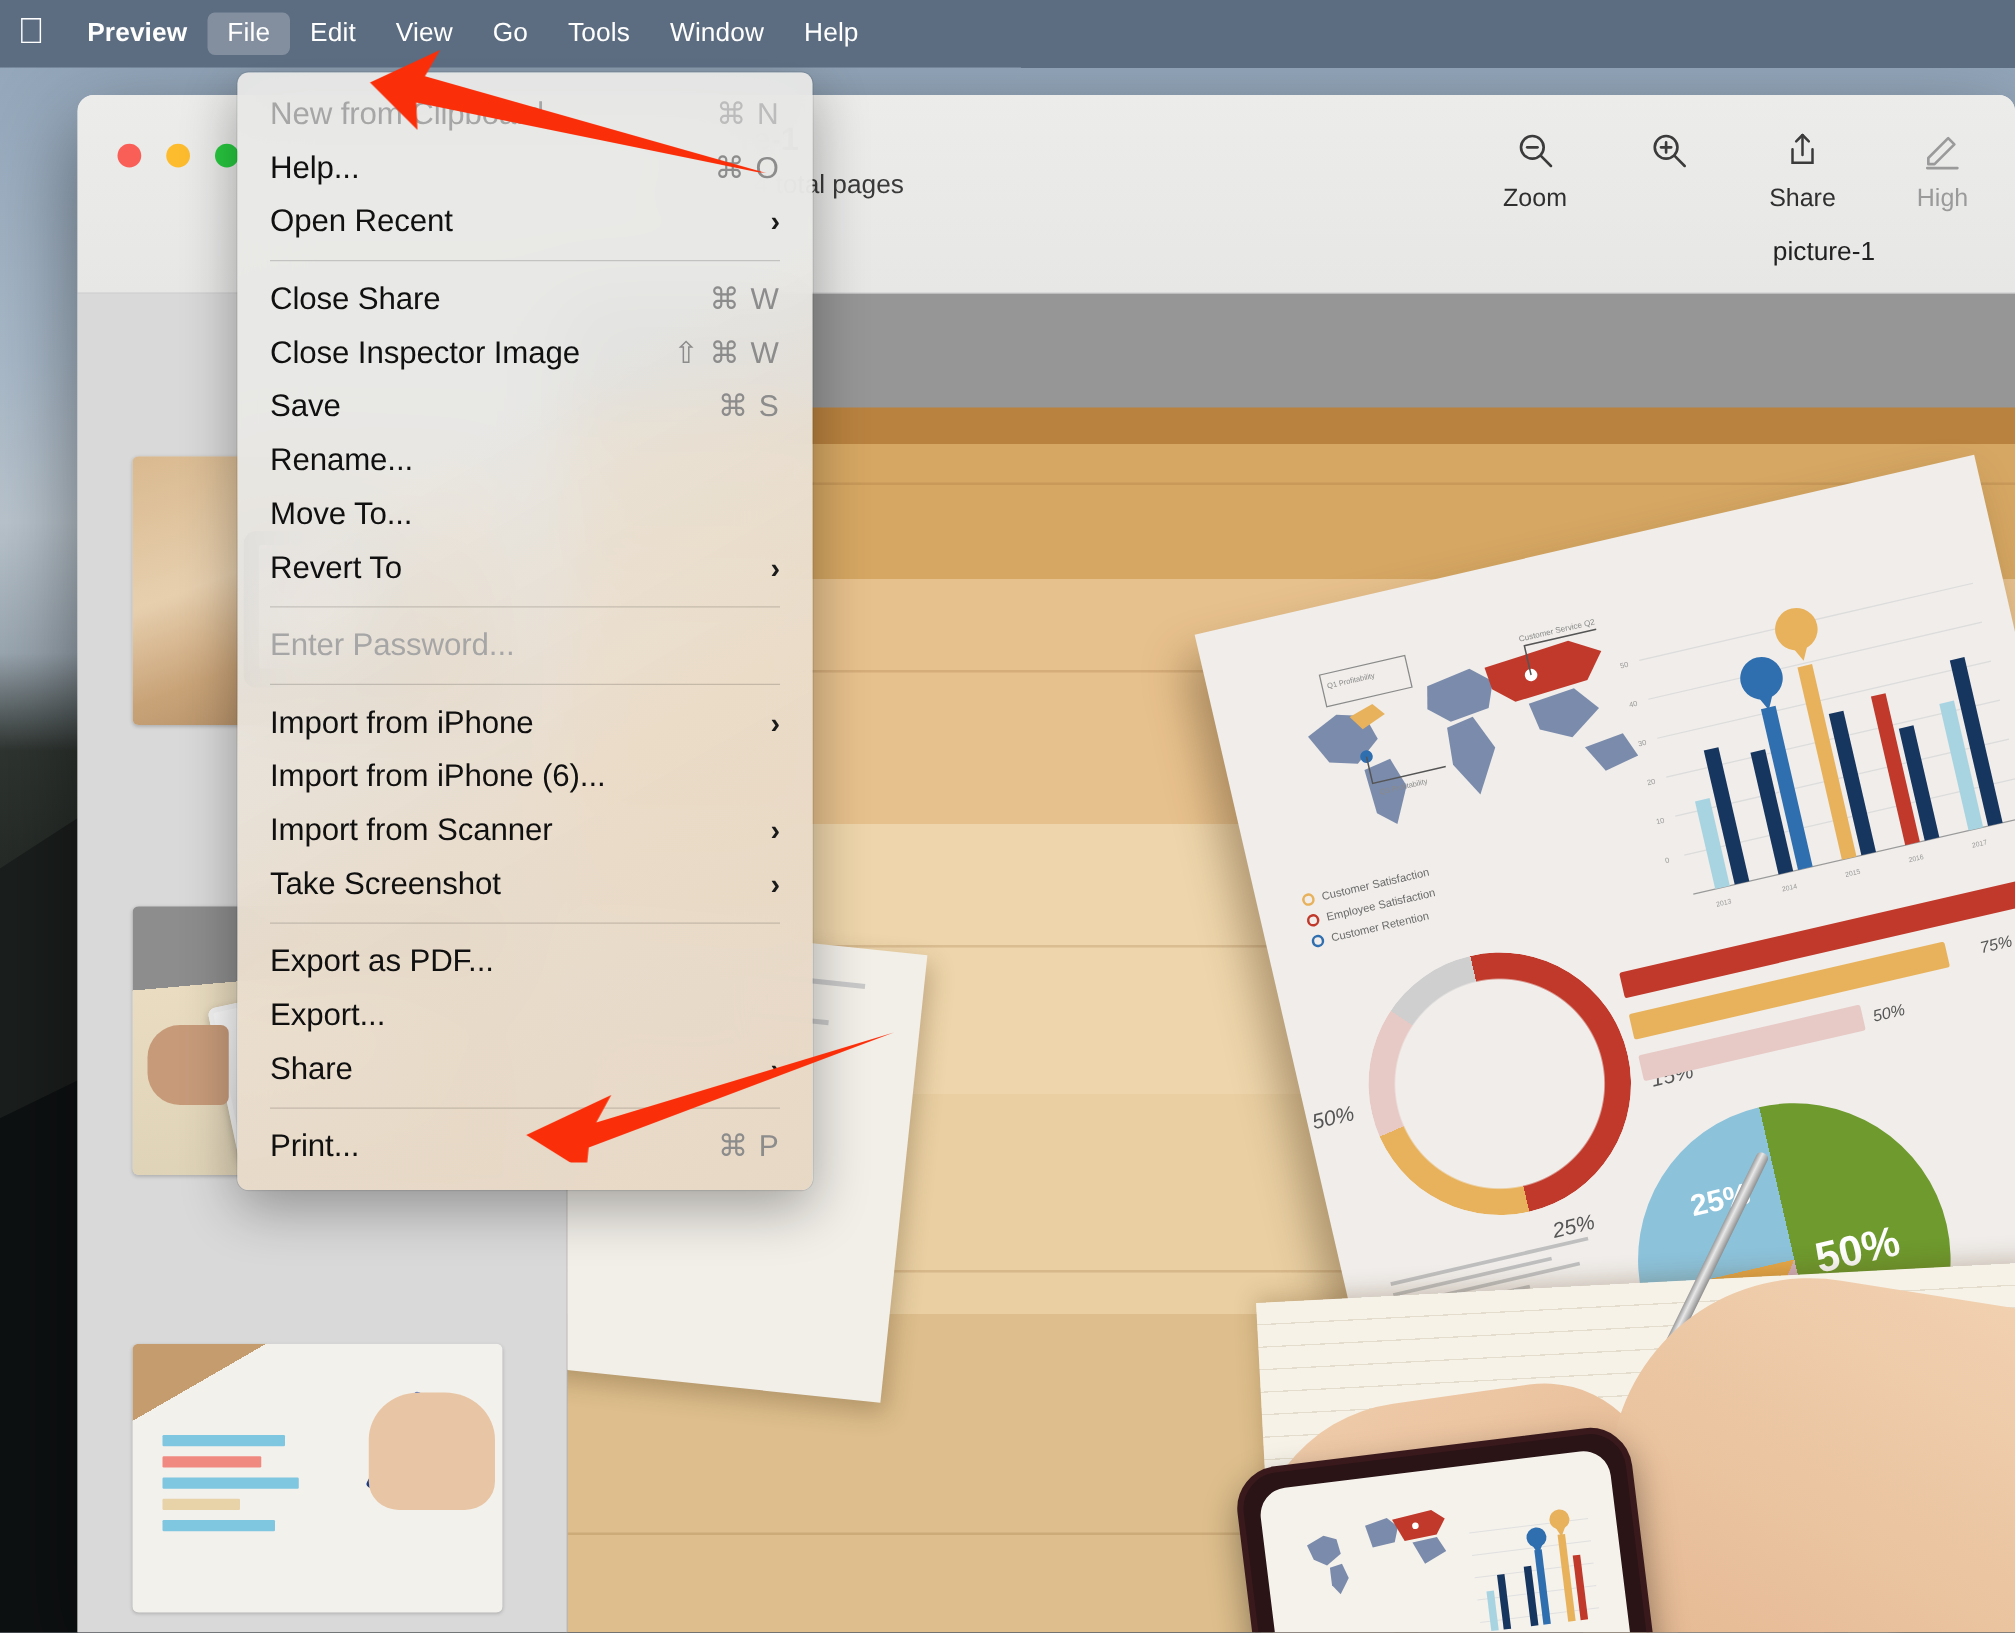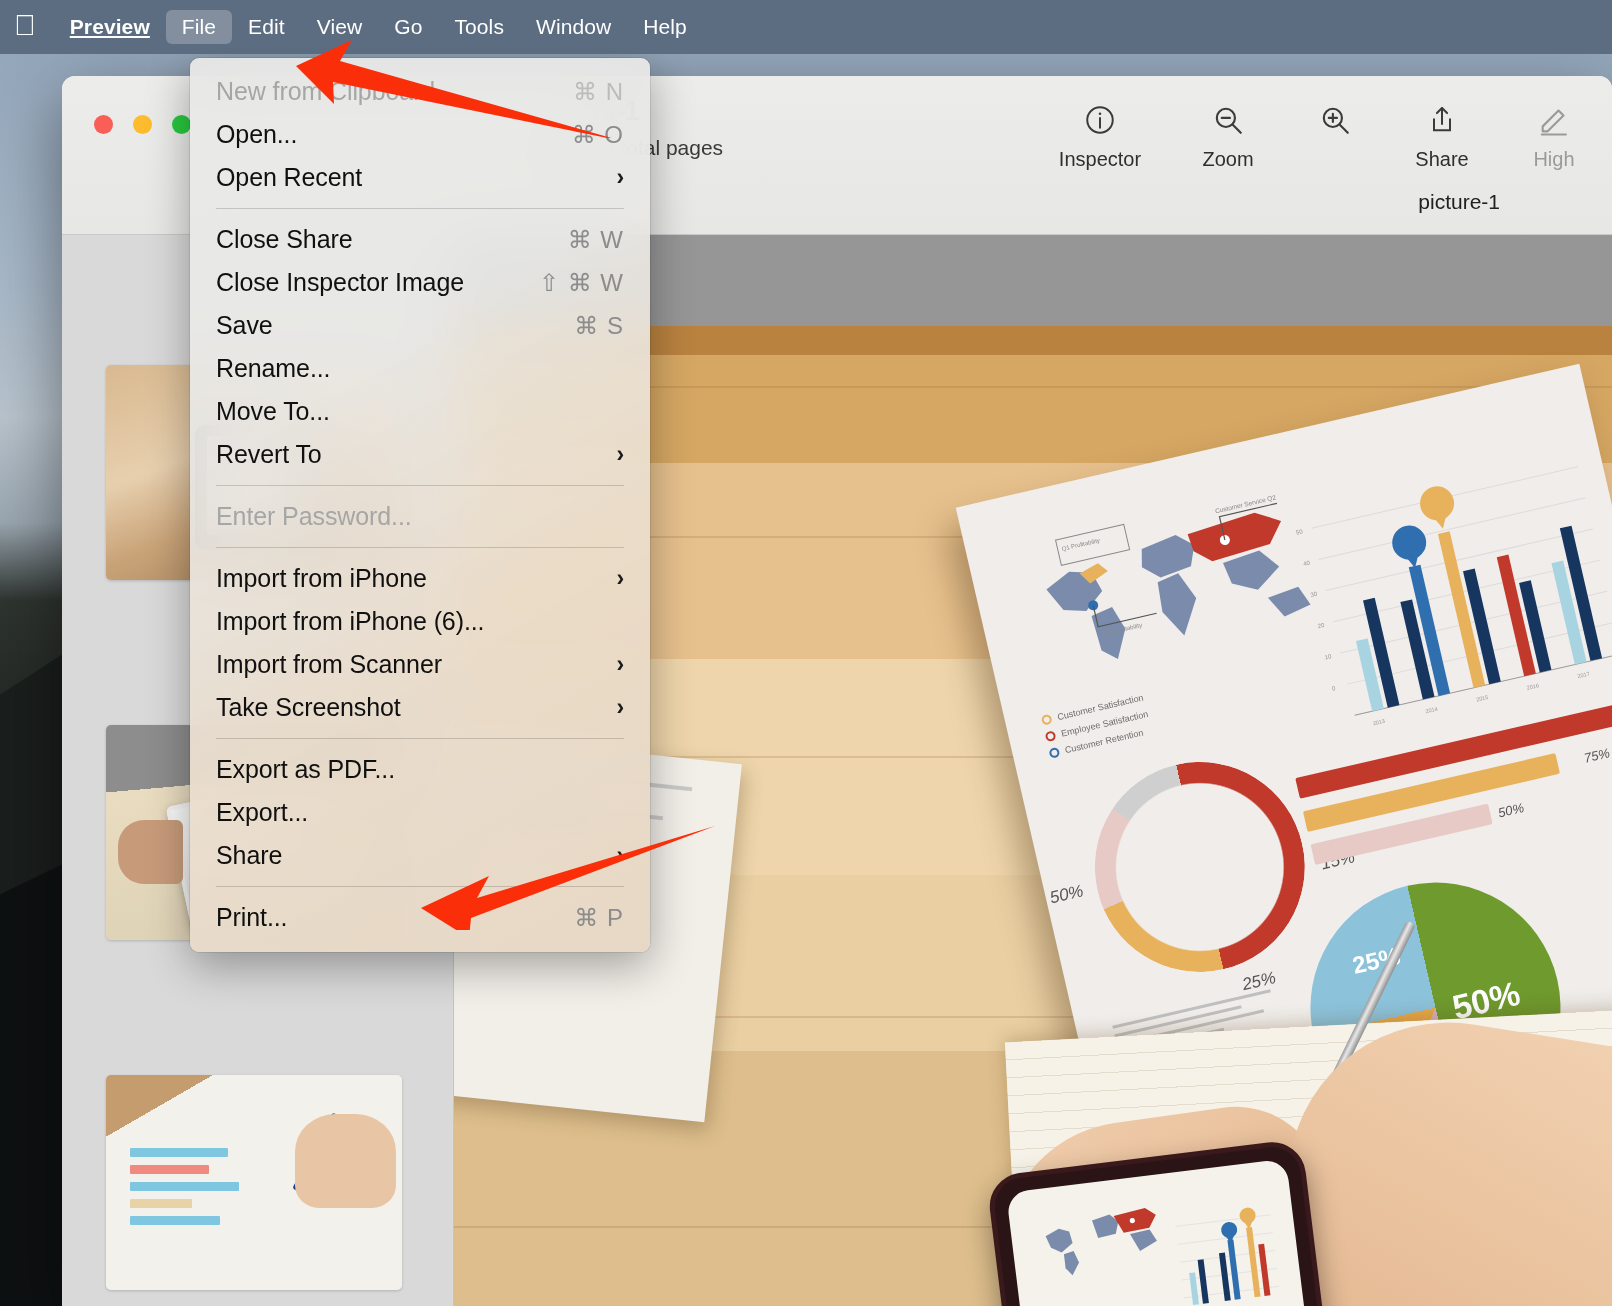--- a/index.html
+++ b/index.html
@@ -38,21 +38,21 @@
     backdrop-filter:blur(12px);
   }
   #menubar .apple {
     font-size:29px; line-height:1; margin-left:14px; margin-right:18px;
     margin-top:-4px;
   }
   #menubar .mi {
     font-size:21px; padding:5px 16px; border-radius:6px; white-space:nowrap;
     letter-spacing:.1px;
   }
-  #menubar .mi.bold { font-weight:bold;text-decoration:underline; }
+  #menubar .mi.bold { font-weight:bold; }
   #menubar .mi.active { background:rgba(255,255,255,.24); }
 
   
   #window {
     position:absolute; left:62px; top:76px; width:1550px; height:1230px;
     background:#ebebeb;
     border-radius:13px 13px 0 0;
     box-shadow:0 24px 70px rgba(0,0,0,.45);
     overflow:hidden;
     z-index:10;
@@ -276,30 +276,20 @@
     <div class="lights">
       <span class="l-red"></span>
       <span class="l-yel"></span>
       <span class="l-grn"></span>
     </div>
 
     <div id="doc-title">re-1</div>
     <div id="doc-sub">ments, 4 total pages</div>
 
     <div class="tools">
-      <div class="tool">
-        <div class="gl">
-          <svg width="34" height="34" viewBox="0 0 24 24" fill="none" stroke="currentColor" stroke-width="1.4">
-            <circle cx="12" cy="12" r="9"></circle>
-              <circle cx="12" cy="7.6" r=".9" fill="currentColor" stroke="none"></circle>
-            <path d="M12 10.5v7" stroke-linecap="round"></path>
-          </svg>
-        </div>
-        <div class="lbl">Inspector</div>
-      </div>
 
       <div class="tool">
         <div class="gl">
           <svg width="34" height="34" viewBox="0 0 24 24" fill="none" stroke="currentColor" stroke-width="1.5">
             <circle cx="10.5" cy="10.5" r="6.4"></circle>
               <path d="M15.2 15.2L21 21" stroke-linecap="round"></path>
             <path d="M7.6 10.5h5.8" stroke-linecap="round"></path>
           </svg>
         </div>
         <div class="lbl">Zoom</div>
@@ -554,21 +544,21 @@
 </div>
 
 <div id="filemenu">
   <div class="stack">
 
     <div class="row disabled">
       <span>New from Clipboard</span>
       <span class="sc">⌘ N</span>
     </div>
     <div class="row">
-      <span>Open...</span>
+      <span>Help...</span>
       <span class="sc">⌘ O</span>
     </div>
     <div class="row">
       <span>Open Recent</span>
       <span class="chev">›</span>
     </div>
     <hr>
 
     <div class="row">
       <span>Close Share</span>

